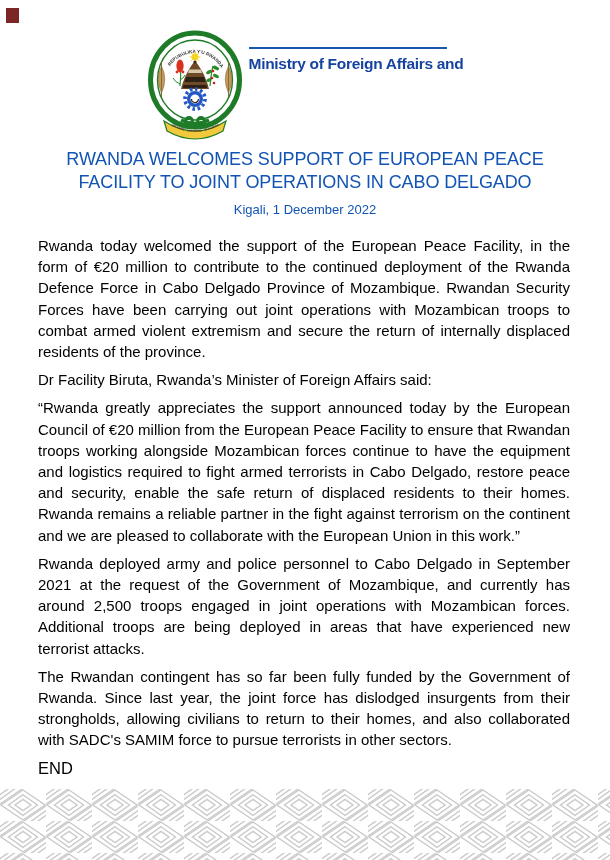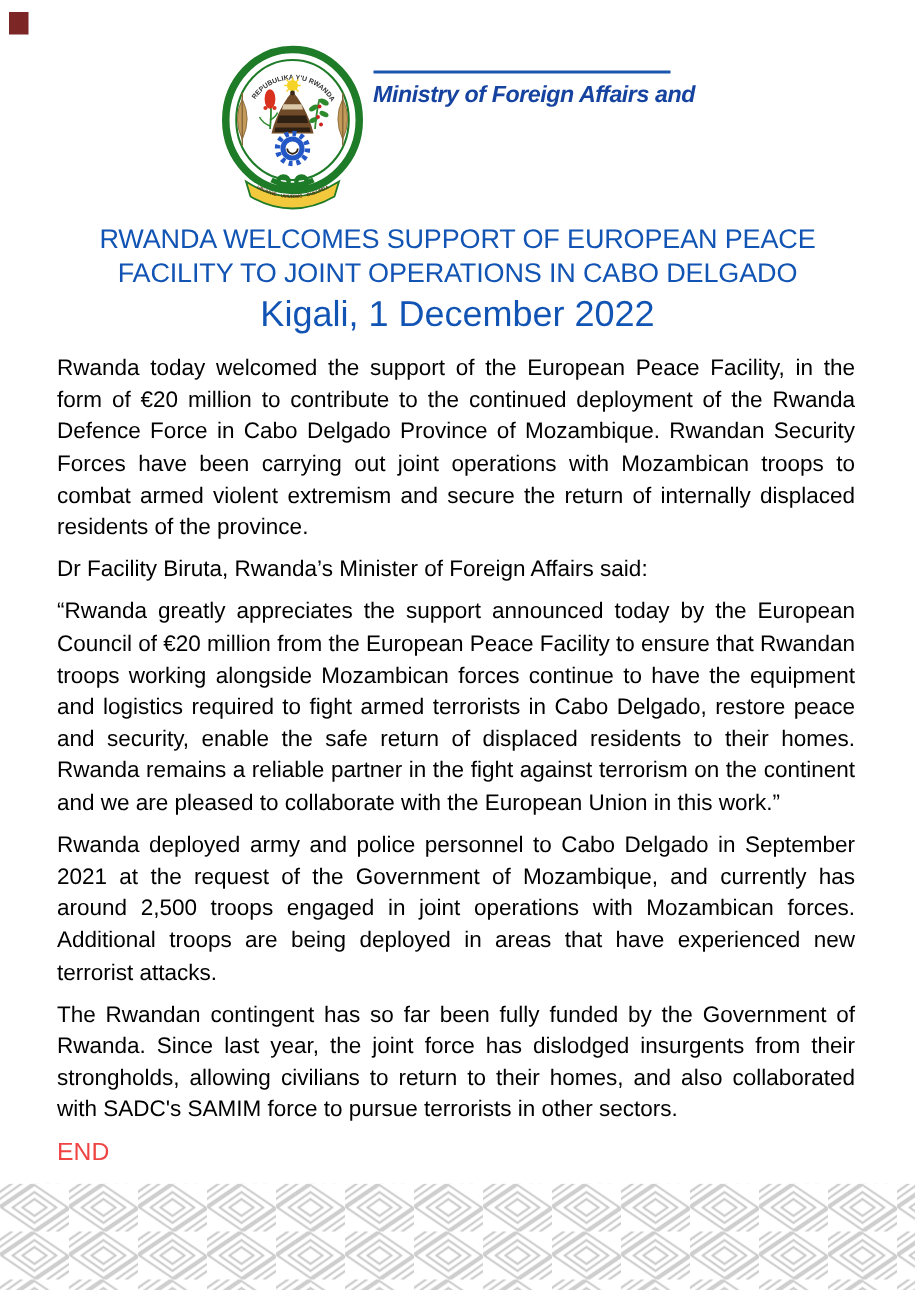--- a/index.html
+++ b/index.html
@@ -28,44 +28,44 @@
   .org-title {
     font-size: 18px; color: #1c57ae; letter-spacing: -0.2px;
     line-height: 22px;
   }
   .header-divider {
     border: none; border-top: 2px solid #1c57ae;
     margin: 4px 0 5px 0; width: 198px;
   }
   .ministry {
     font-size: 15.5px; font-weight: bold; color: #16439f;
-    line-height: 20px; letter-spacing: -0.3px; font-style: italic;
+    line-height: 20px; letter-spacing: -0.3px;
   }
 
   
   .release-title {
     margin: 8px 38px 0 38px;
     text-align: center;
     font-weight: normal; font-size: 18px; line-height: 23px;
     color: #1254b4; letter-spacing: -0.1px;
   }
   .dateline {
     margin-top: 5px; text-align: center;
-    font-size: 24px; line-height: 22px; color: #1254b4;
+    font-size: 13px; line-height: 22px; color: #1254b4;
   }
 
   
   .content { margin: 14px 40px 0 38px; }
   .content p {
     margin: 0 0 7px 0;
     font-size: 15px; line-height: 21.2px;
     color: #000; text-align: justify;
   }
   .end-label {
-    font-size: 16.5px; color: #ef4444; line-height: 21px;
+    font-size: 16.5px; color: #000000; line-height: 21px;
     margin-top: 7px;
   }
 
   
   .pattern-strip {
     position: absolute; left: 0; top: 789px;
     width: 610px; height: 71px; z-index: 0;
   }
 </style>
 </head>

